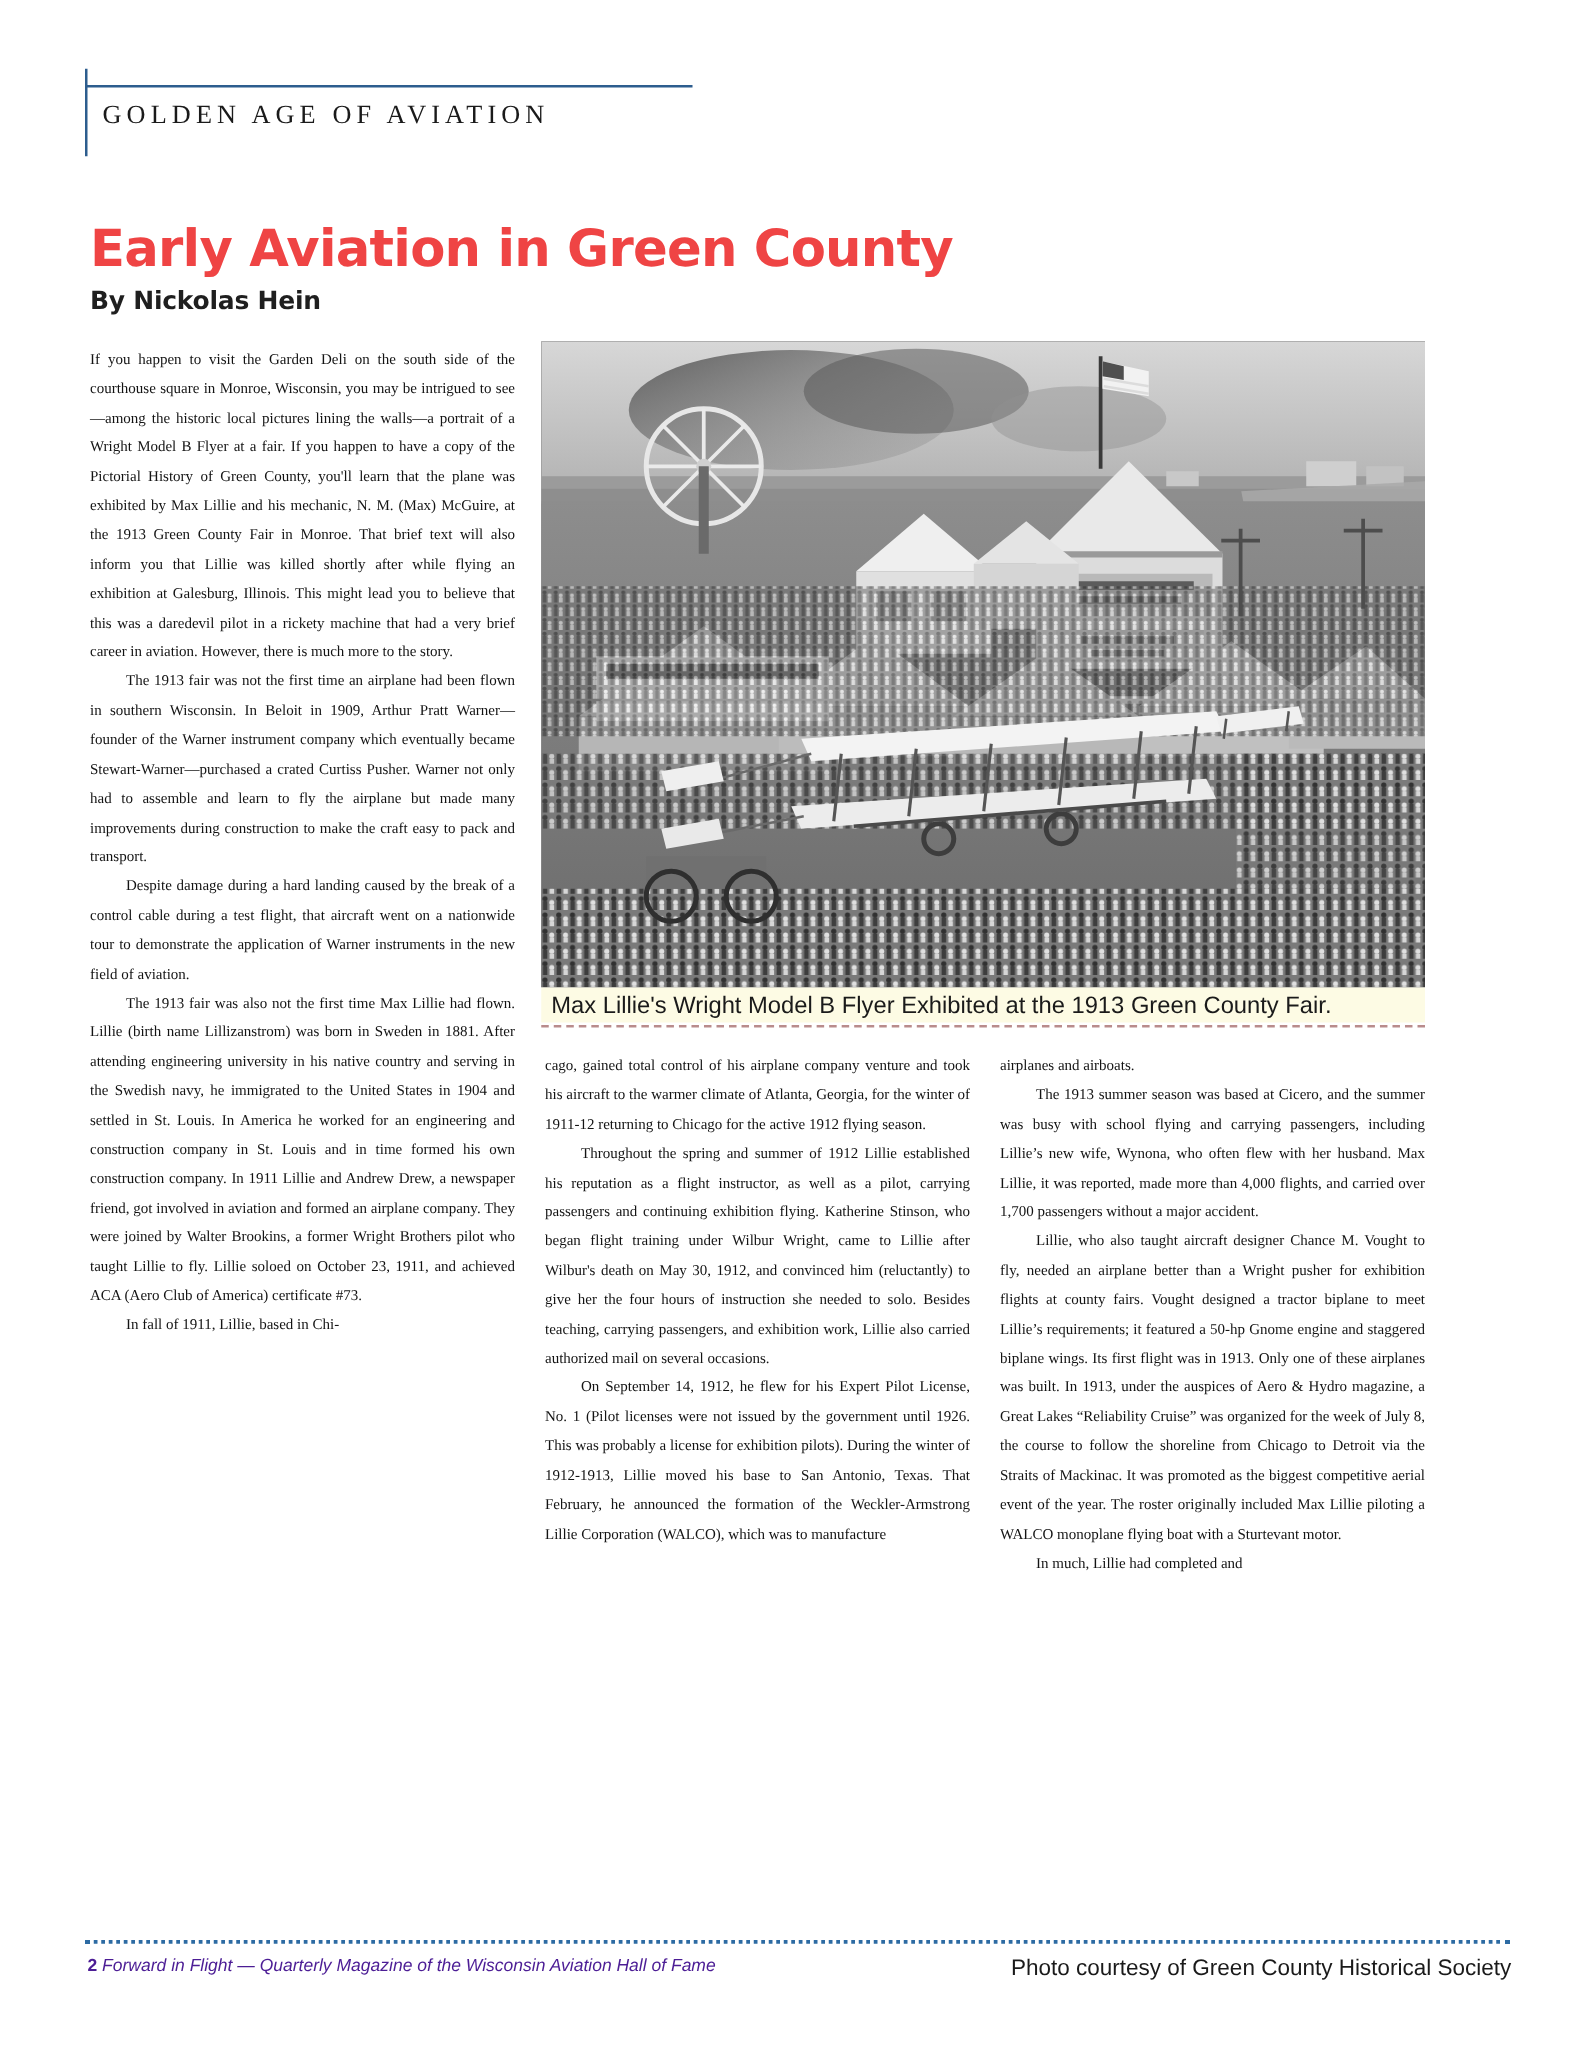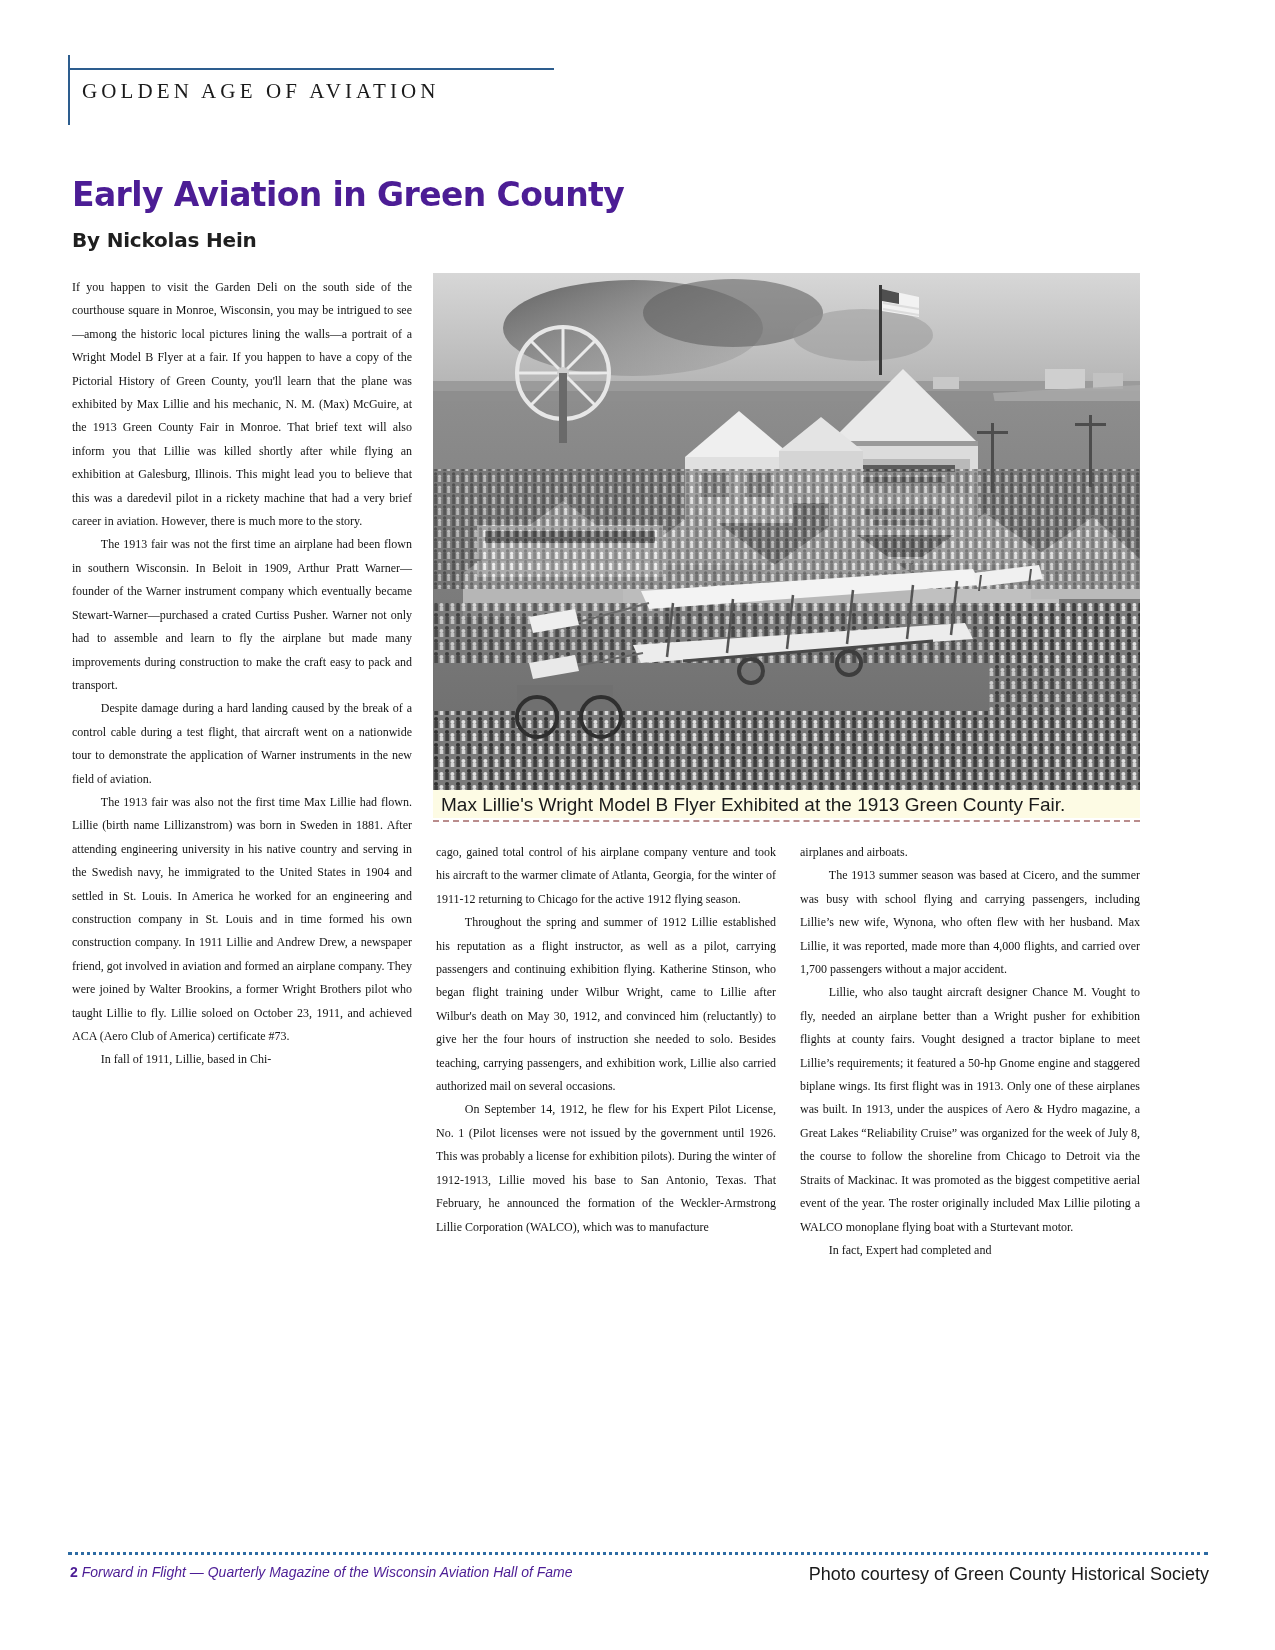--- a/index.html
+++ b/index.html
@@ -53,23 +53,23 @@
     white-space: nowrap;
   }
 
   
   .headline {
     position: absolute;
     left: 72px;
     top: 175px;
     font-family: "DejaVu Sans", sans-serif;
     font-weight: bold;
-    font-size: 33px;
+    font-size: 41px;
     letter-spacing: -0.6px;
-    color: #4c1d95;
+    color: #ef4444;
     white-space: nowrap;
   }
   .byline {
     position: absolute;
     left: 72px;
     top: 228px;
     font-family: "DejaVu Sans", sans-serif;
     font-weight: bold;
     font-size: 20px;
     letter-spacing: -0.2px;
@@ -395,21 +395,21 @@
   <div class="col" id="col2">
     <p>cago, gained total control of his airplane company venture and took his aircraft to the warmer climate of Atlanta, Georgia, for the winter of 1911-12 returning to Chicago for the active 1912 flying season.</p>
     <p class="indent">Throughout the spring and summer of 1912 Lillie established his reputation as a flight instructor, as well as a pilot, carrying passengers and continuing exhibition flying. Katherine Stinson, who began flight training under Wilbur Wright, came to Lillie after Wilbur's death on May 30, 1912, and convinced him (reluctantly) to give her the four hours of instruction she needed to solo. Besides teaching, carrying passengers, and exhibition work, Lillie also carried authorized mail on several occasions.</p>
     <p class="indent">On September 14, 1912, he flew for his Expert Pilot License, No. 1 (Pilot licenses were not issued by the government until 1926. This was probably a license for exhibition pilots). During the winter of 1912-1913, Lillie moved his base to San Antonio, Texas. That February, he announced the formation of the Weckler-Armstrong Lillie Corporation (WALCO), which was to manufacture</p>
   </div>
 
   <div class="col" id="col3">
     <p>airplanes and airboats.</p>
     <p class="indent">The 1913 summer season was based at Cicero, and the summer was busy with school flying and carrying passengers, including Lillie’s new wife, Wynona, who often flew with her husband. Max Lillie, it was reported, made more than 4,000 flights, and carried over 1,700 passengers without a major accident.</p>
     <p class="indent">Lillie, who also taught aircraft designer Chance M. Vought to fly, needed an airplane better than a Wright pusher for exhibition flights at county fairs. Vought designed a tractor biplane to meet Lillie’s requirements; it featured a 50-hp Gnome engine and staggered biplane wings. Its first flight was in 1913. Only one of these airplanes was built. In 1913, under the auspices of Aero &amp; Hydro magazine, a Great Lakes “Reliability Cruise” was organized for the week of July 8, the course to follow the shoreline from Chicago to Detroit via the Straits of Mackinac. It was promoted as the biggest competitive aerial event of the year. The roster originally included Max Lillie piloting a WALCO monoplane flying boat with a Sturtevant motor.</p>
-    <p class="indent">In fact, Expert had completed and</p>
+    <p class="indent">In much, Lillie had completed and</p>
   </div>
 
   <div class="footer-rule"></div>
   <div class="footer-left">
     <span class="pagenum">2</span><span class="ital">&nbsp;</span><span class="ital">Forward in Flight — Quarterly Magazine of the Wisconsin Aviation Hall of Fame</span>
   </div>
   <div class="footer-right">Photo courtesy of Green County Historical Society</div>
 
 </div>
 

